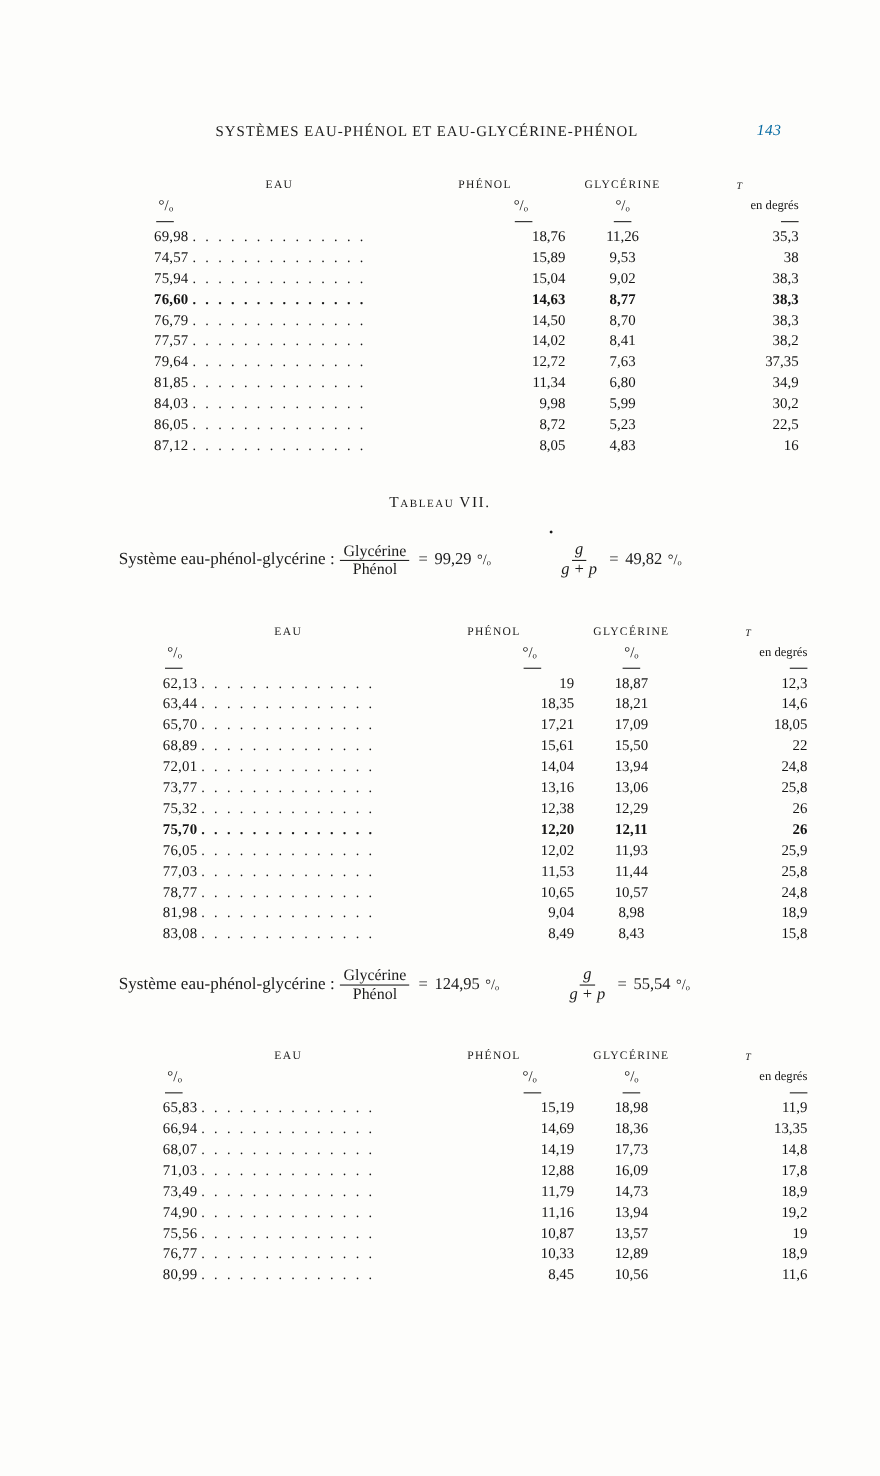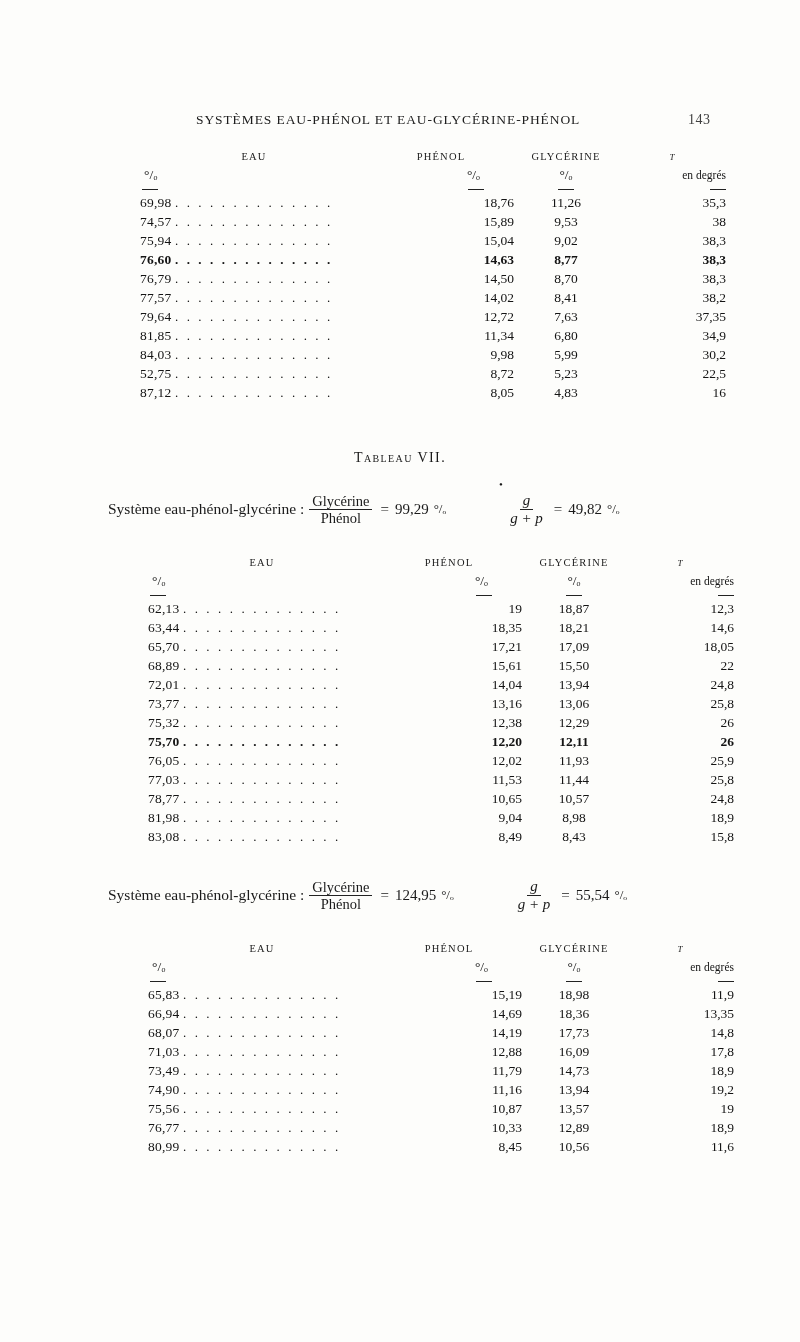--- a/index.html
+++ b/index.html
@@ -35,32 +35,33 @@
     text-transform: uppercase;
     white-space: nowrap;
     color: #1c1c1c;
   }
   .folio {
     position: absolute;
     top: 112px;
     left: 688px;
     font-size: 14px;
     letter-spacing: 0.5px;
-    color: #404040;
+    color: #0369a1;
+    font-style: italic;
   }
 
   
   .table-block {
     position: absolute;
     left: 0;
     width: 800px;
   }
   table.data {
     border-collapse: collapse;
-    margin: 0;
+    margin: 12px;
     font-size: 13px;
     font-family: Liberation Serif, serif;
   }
   table.data th {
     font-weight: normal;
     font-size: 10.5px;
     letter-spacing: 1.2px;
     text-transform: uppercase;
     font-variant: small-caps;
     padding: 0 0 1px 0;
@@ -255,21 +256,21 @@
             <td class="c-glyc">6,80</td>
             <td class="c-t">34,9</td>
           </tr>
           <tr>
             <td class="c-eau"><span>84,03</span> <span class="leader">. . . . . . . . . . . . . .</span></td>
             <td class="c-phenol">9,98</td>
             <td class="c-glyc">5,99</td>
             <td class="c-t">30,2</td>
           </tr>
           <tr>
-            <td class="c-eau"><span>52,75</span> <span class="leader">. . . . . . . . . . . . . .</span></td>
+            <td class="c-eau"><span>86,05</span> <span class="leader">. . . . . . . . . . . . . .</span></td>
             <td class="c-phenol">8,72</td>
             <td class="c-glyc">5,23</td>
             <td class="c-t">22,5</td>
           </tr>
           <tr>
             <td class="c-eau"><span>87,12</span> <span class="leader">. . . . . . . . . . . . . .</span></td>
             <td class="c-phenol">8,05</td>
             <td class="c-glyc">4,83</td>
             <td class="c-t">16</td>
           </tr>

